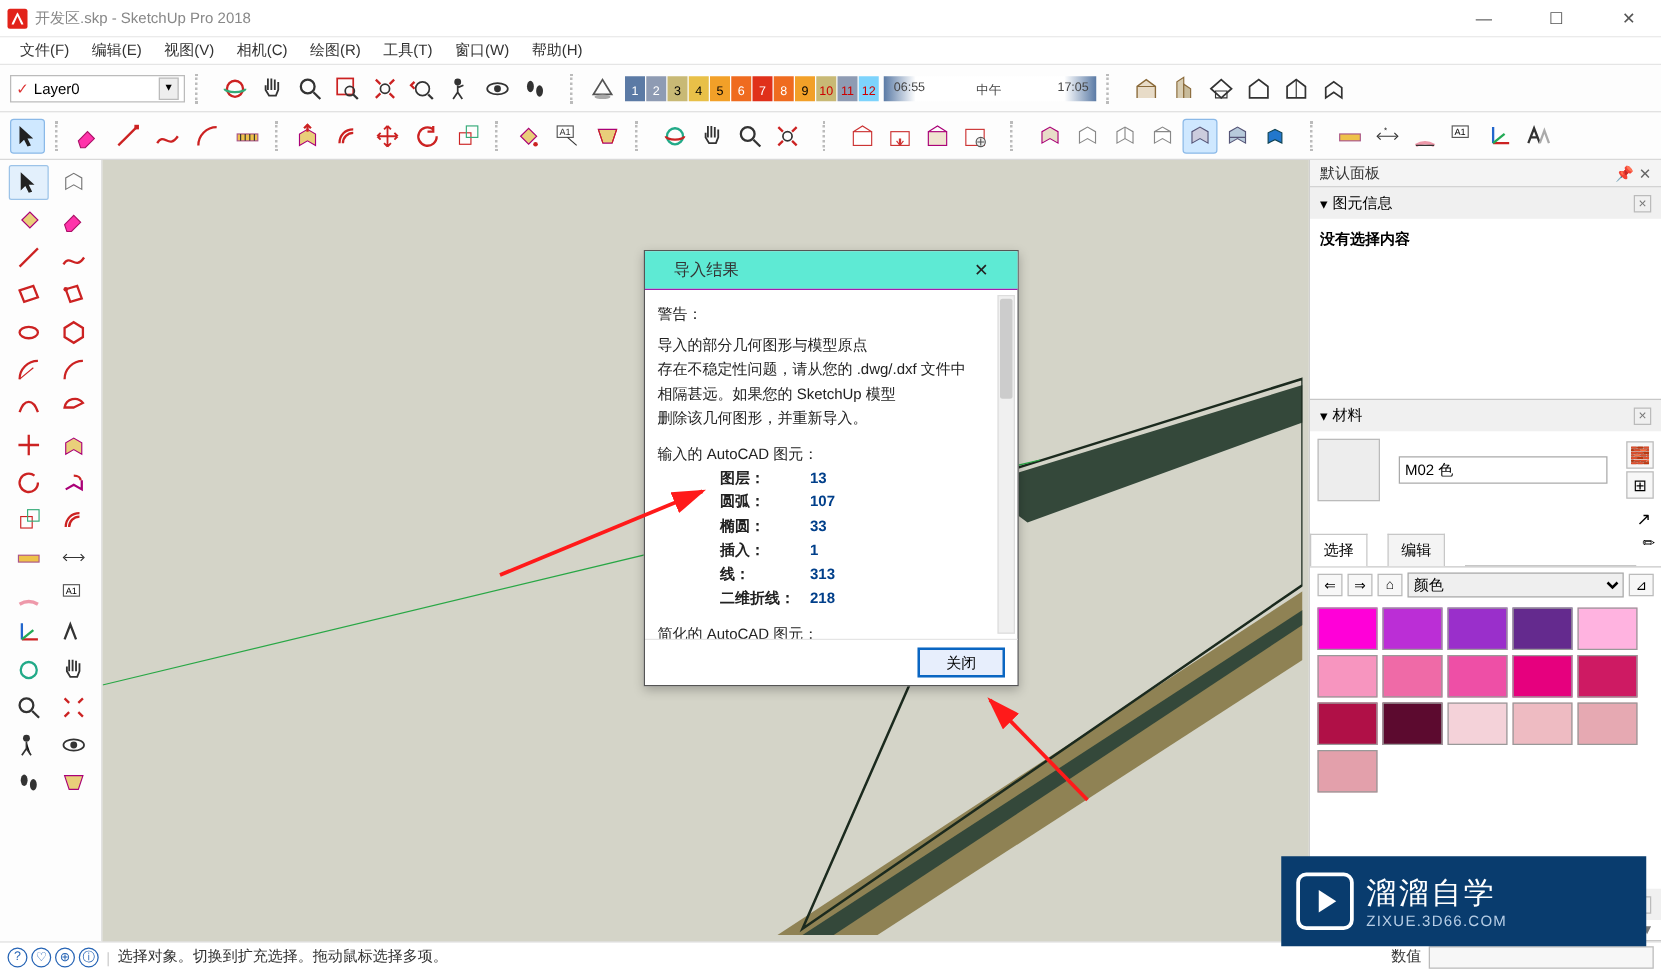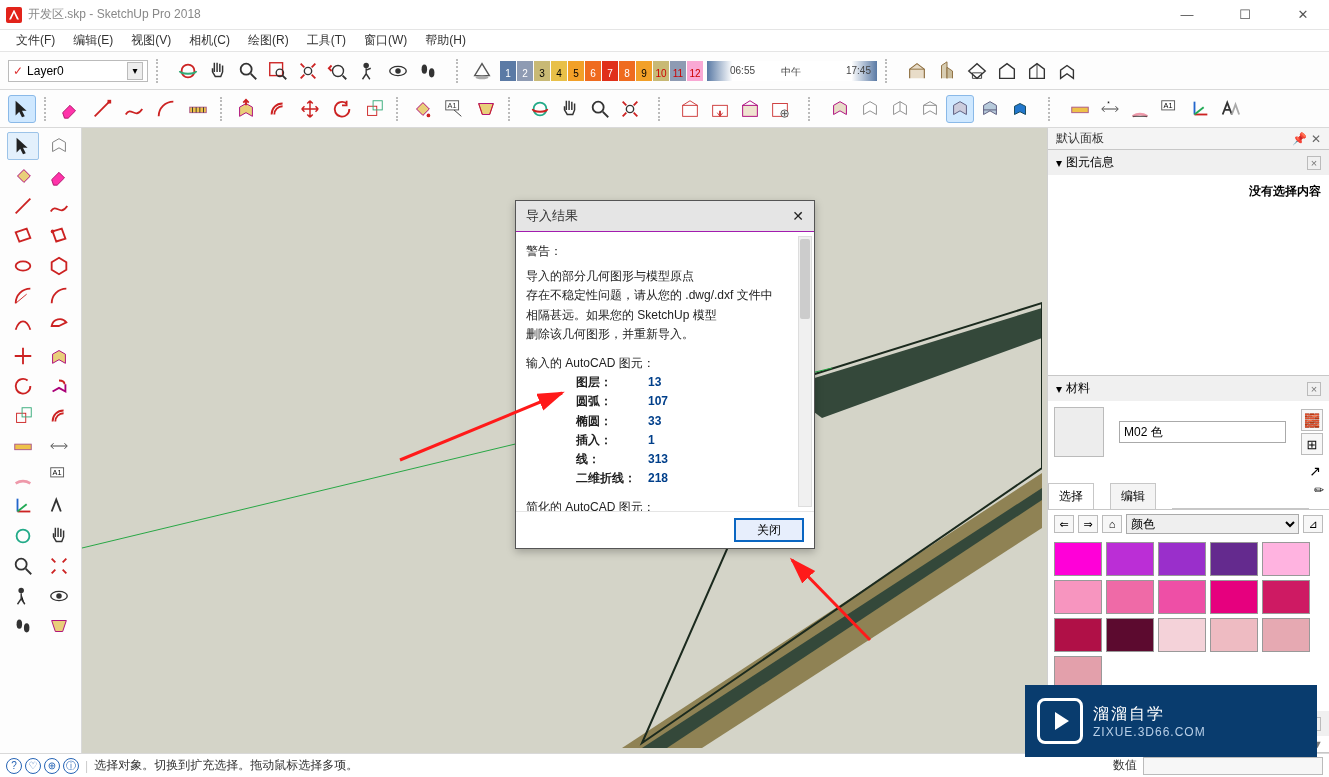--- a/index.html
+++ b/index.html
@@ -70,39 +70,39 @@
 .swatch { width:48px; height:34px; border:1px solid #999; }
 
 .statusbar { height:24px; background:#fff; border-top:1px solid #d9d9d9; display:flex; align-items:center; font-size:12px; padding:0 6px; gap:6px; color:#333; }
 .statusbar .ico-row { display:flex; gap:3px; }
 .statusbar .circle { width:16px; height:16px; border:1.5px solid #2664b5; border-radius:50%; display:flex; align-items:center; justify-content:center; font-size:10px; color:#2664b5; }
 .statusbar .val-label { margin-left:auto; }
 .statusbar .val-box { width:180px; height:18px; border:1px solid #bbb; background:#f7f7f7; }
 
 
 .dialog { position:absolute; left:515px; top:200px; width:300px; background:#fff; border:1px solid #555; box-shadow:0 3px 8px rgba(0,0,0,0.25); z-index:50; }
-.dialog .dlg-title { height:30px; background:#e5e5e5; display:flex; align-items:center; padding:0 10px; font-size:13px; color:#333; }
+.dialog .dlg-title { height:30px; background:#5eead4; display:flex; align-items:center; padding:0 23px; font-size:13px; color:#333; }
 .dialog .dlg-title .x { margin-left:auto; font-size:14px; color:#222; }
 .dialog .dlg-body { height:280px; overflow:hidden; border-top:1px solid #a21caf; padding:10px 14px 10px 10px; font-size:12px; color:#222; position:relative; line-height:1.6; }
 .dialog .dlg-body .scrollbar { position:absolute; right:2px; top:4px; width:14px; bottom:4px; background:#f0f0f0; border:1px solid #ddd; }
 .dialog .dlg-body .scrollbar .thumb { position:absolute; left:1px; right:1px; top:2px; height:80px; background:#ccc; border-radius:2px; }
 .dialog .autocad-tbl { margin-left:50px;font-weight:bold; }
 .dialog .autocad-tbl .r { display:flex; }
 .dialog .autocad-tbl .r .k { width:72px; }
 .dialog .autocad-tbl .r .v { color:#003f8a; }
 .dialog .dlg-footer { padding:6px 10px; display:flex; justify-content:flex-end; border-top:1px solid #e5e5e5; }
 .dialog .dlg-footer button { width:70px; height:24px; border:2px solid #0a66c2; background:#e7eefc; font-size:12px; }
 
 
 .arrow { position:absolute; pointer-events:none; z-index:60; }
 
 .watermark { position:absolute; right:12px; bottom:20px; width:292px; height:72px; background:#093c6e; color:#fff; display:flex; align-items:center; gap:10px; padding:6px 12px; font-size:14px; z-index:70; }
 .watermark .play { width:46px; height:46px; border:3px solid #fff; border-radius:8px; display:flex; align-items:center; justify-content:center; }
 .watermark .play::after { content:""; width:0; height:0; border-left:14px solid #fff; border-top:9px solid transparent; border-bottom:9px solid transparent; margin-left:3px; }
-.watermark .txt .l1 { font-size:16px; letter-spacing:2px; font-weight:500; }
+.watermark .txt .l1 { font-size:24px; letter-spacing:2px; font-weight:500; }
 .watermark .txt .l2 { font-size:12px; letter-spacing:1px; color:#b7cee6; }
 
 </style>
 </head>
 <body>
 
 <div class="titlebar">
   <div class="su-logo"></div>
   <span>开发区.skp - SketchUp Pro 2018</span>
   <div class="window-controls">
@@ -199,26 +199,26 @@
     <div class="cell" style="background:#8e9bb3;color:#fff">2</div>
     <div class="cell" style="background:#c8b975">3</div>
     <div class="cell" style="background:#e8c048">4</div>
     <div class="cell" style="background:#f2a028">5</div>
     <div class="cell" style="background:#ef6b1f;color:#fff">6</div>
     <div class="cell" style="background:#e0301a;color:#fff">7</div>
     <div class="cell" style="background:#ef6b1f;color:#fff">8</div>
     <div class="cell" style="background:#f2a028">9</div>
     <div class="cell" style="background:#c8b975;color:#c00">10</div>
     <div class="cell" style="background:#8e9bb3;color:#c00">11</div>
-    <div class="cell" style="background:#f9a8d4;color:#c00">12</div>
+    <div class="cell" style="background:#7dd3fc;color:#c00">12</div>
   </div>
   <div class="time-grad">
-    <span style="left:23px">06:55</span>
+    <span style="left:8px">06:55</span>
     <span style="left:74px">中午</span>
-    <span style="right:6px">17:45</span>
+    <span style="right:6px">17:05</span>
   </div>
   <div class="sep"></div>
   <div class="toolbar-group">
     <div class="tool-btn">
         <svg viewBox="0 0 24 24">
           <path d="M4 20V10l8-6 8 6v10" fill="#e8dcc8" stroke="#8a6a3a" stroke-width="1.2"></path>
           <path d="M4 10h16" stroke="#8a6a3a"></path>
         </svg>
       </div>
     <div class="tool-btn">
@@ -716,21 +716,21 @@
     <div class="rp-title">
       <span>默认面板</span>
       <div class="controls">
           <span>📌</span>
           <span>✕</span>
         </div>
     </div>
 
     <div class="rp-section">
       <div class="hdr">▾ <span>图元信息</span><span class="close">×</span></div>
-      <div class="body" style="height:200px;text-align:right;"><b>没有选择内容</b></div>
+      <div class="body" style="height:144px;"><b>没有选择内容</b></div>
     </div>
 
     <div class="rp-section" style="flex:1; display:flex; flex-direction:column;">
       <div class="hdr">▾ <span>材料</span><span class="close">×</span></div>
       <div class="mat-header">
         <div class="mat-swatch"></div>
         <input class="mat-input" value="M02 色" style="">
         <div class="mat-icos">
           <div class="mat-btn">🧱</div>
           <div class="mat-btn">⊞</div>

